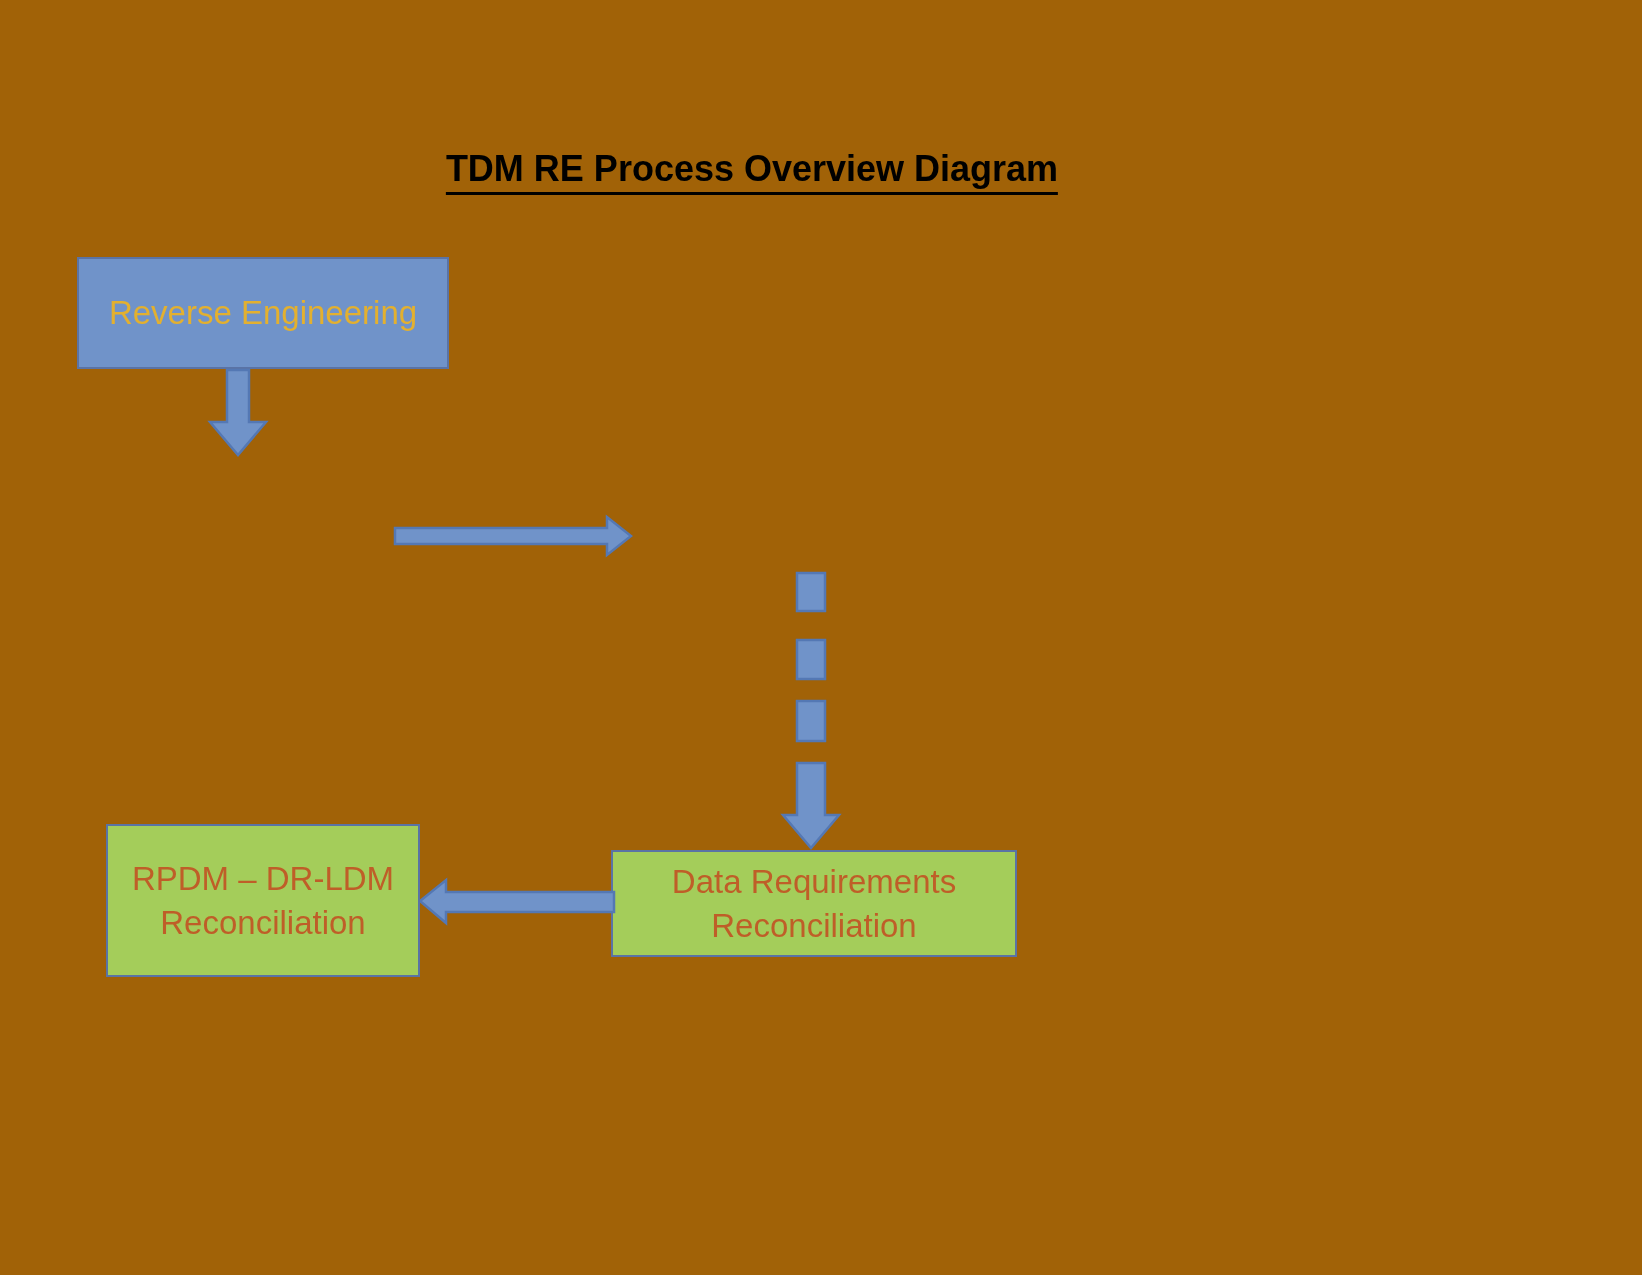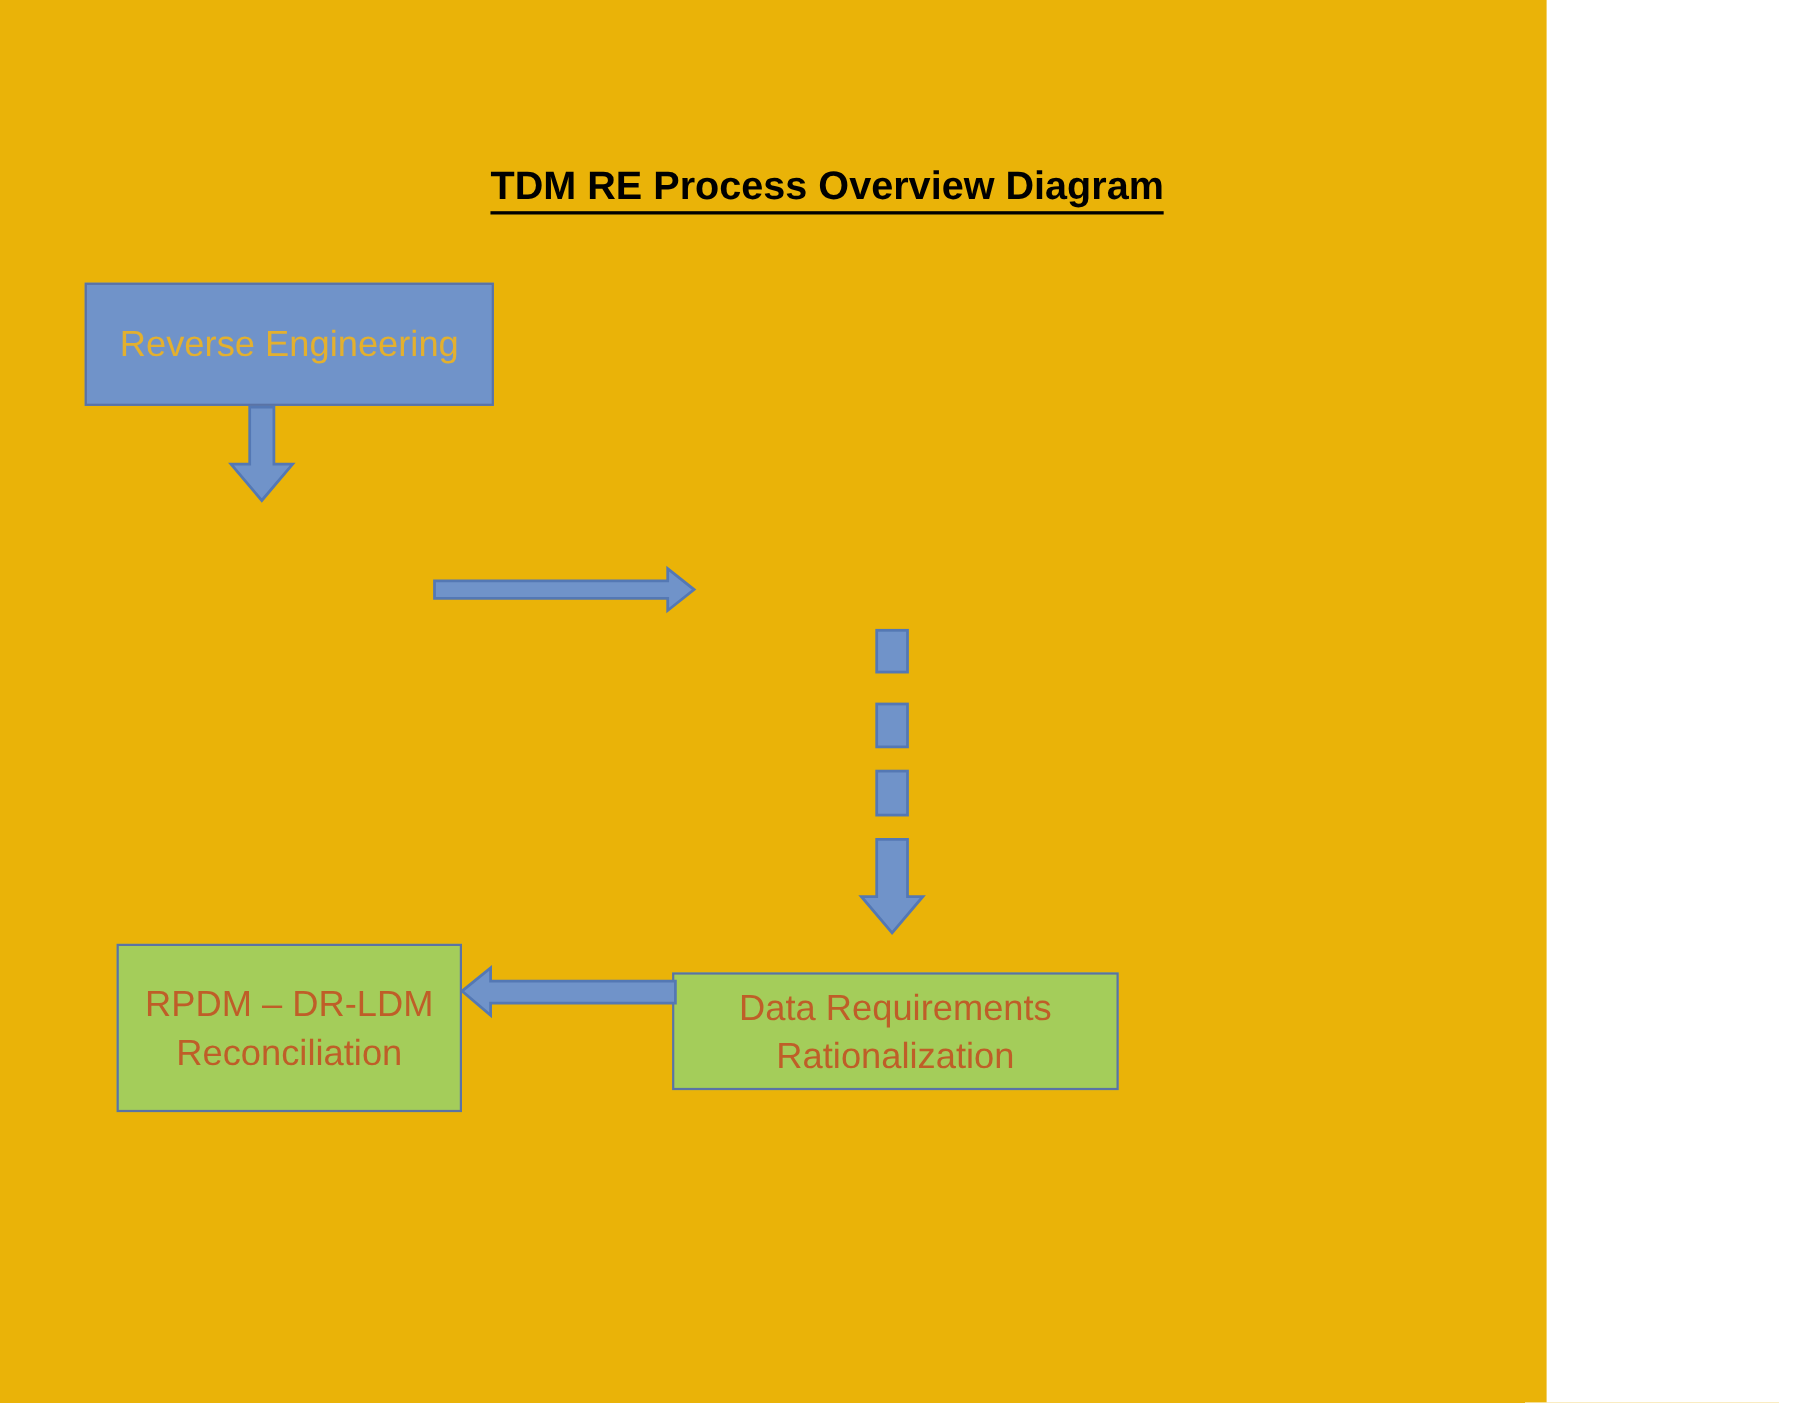--- a/index.html
+++ b/index.html
@@ -1,20 +1,20 @@
 <!DOCTYPE html>
 <html style="--blue-fill: #7093C9; --green-fill: #A4CD5A; --box-border: #5A73A5; --arrow-fill: #7093C9; --arrow-border: #5478B4; --gold-text: #E3B02F; --orange-text: #BF5E28; --title-text: #000000;"><head>
 <meta charset="utf-8">
 <style>
   html, body { margin: 0; padding: 0; background: #ffffff; }
   #canvas {
     position: relative;
-    width: 1406px;
+    width: 1642px;
     height: 1275px;
-    background: #eab308;
+    background: #a16207;
     overflow: hidden;
     font-family: "Liberation Sans", sans-serif;
   }
   .title {
     position: absolute;
     top: 148px;
     left: 752px;
     transform: translateX(-50%);
     font-size: 36px;
     font-weight: bold;
@@ -25,21 +25,21 @@
   }
   .node {
     position: absolute;
     box-sizing: border-box;
     border: 2.5px solid var(--box-border, #5A73A5);
     display: flex;
     align-items: center;
     justify-content: center;
   }
   .node-blue  { background: var(--blue-fill, #7093C9); }
-  .node-green { background: var(--green-fill, #A4CD5A); margin-top: 34px; }
+  .node-green { background: var(--green-fill, #A4CD5A); }
   .node-label {
     font-size: 33px;
     font-weight: normal;
     text-align: center;
     line-height: 1.32;
     white-space: pre-line;
   }
   .text-gold   { color: var(--gold-text, #E3B02F); }
   .text-orange { color: var(--orange-text, #BF5E28); }
   .arrow-svg { position: absolute; overflow: visible; }
@@ -73,21 +73,21 @@
 
   <svg class="arrow-svg" style="left:780px; top:571px;" width="64" height="280">
     <rect class="arrow-shape" x="17" y="2" width="28" height="38"></rect>
     <rect class="arrow-shape" x="17" y="69" width="28" height="39"></rect>
     <rect class="arrow-shape" x="17" y="130" width="28" height="40"></rect>
     <polygon class="arrow-shape" points="17,192 45,192 45,244 59,244 31,277 3,244 17,244"></polygon>
   </svg>
 
   <div class="node node-green" style="left:611px; top:850px; width:406px; height:107px;">
     <div class="node-label text-orange">Data Requirements
-Rationalization</div>
+Reconciliation</div>
   </div>
 
   <svg class="arrow-svg" style="left:416px; top:874px;" width="198" height="54">
     <polygon class="arrow-shape" points="198,18 30,18 30,6 4,27 30,49 30,38 198,38"></polygon>
   </svg>
 
   <div class="node node-green" style="left:106px; top:824px; width:314px; height:153px;">
     <div class="node-label text-orange">RPDM – DR-LDM
 Reconciliation</div>
   </div>

